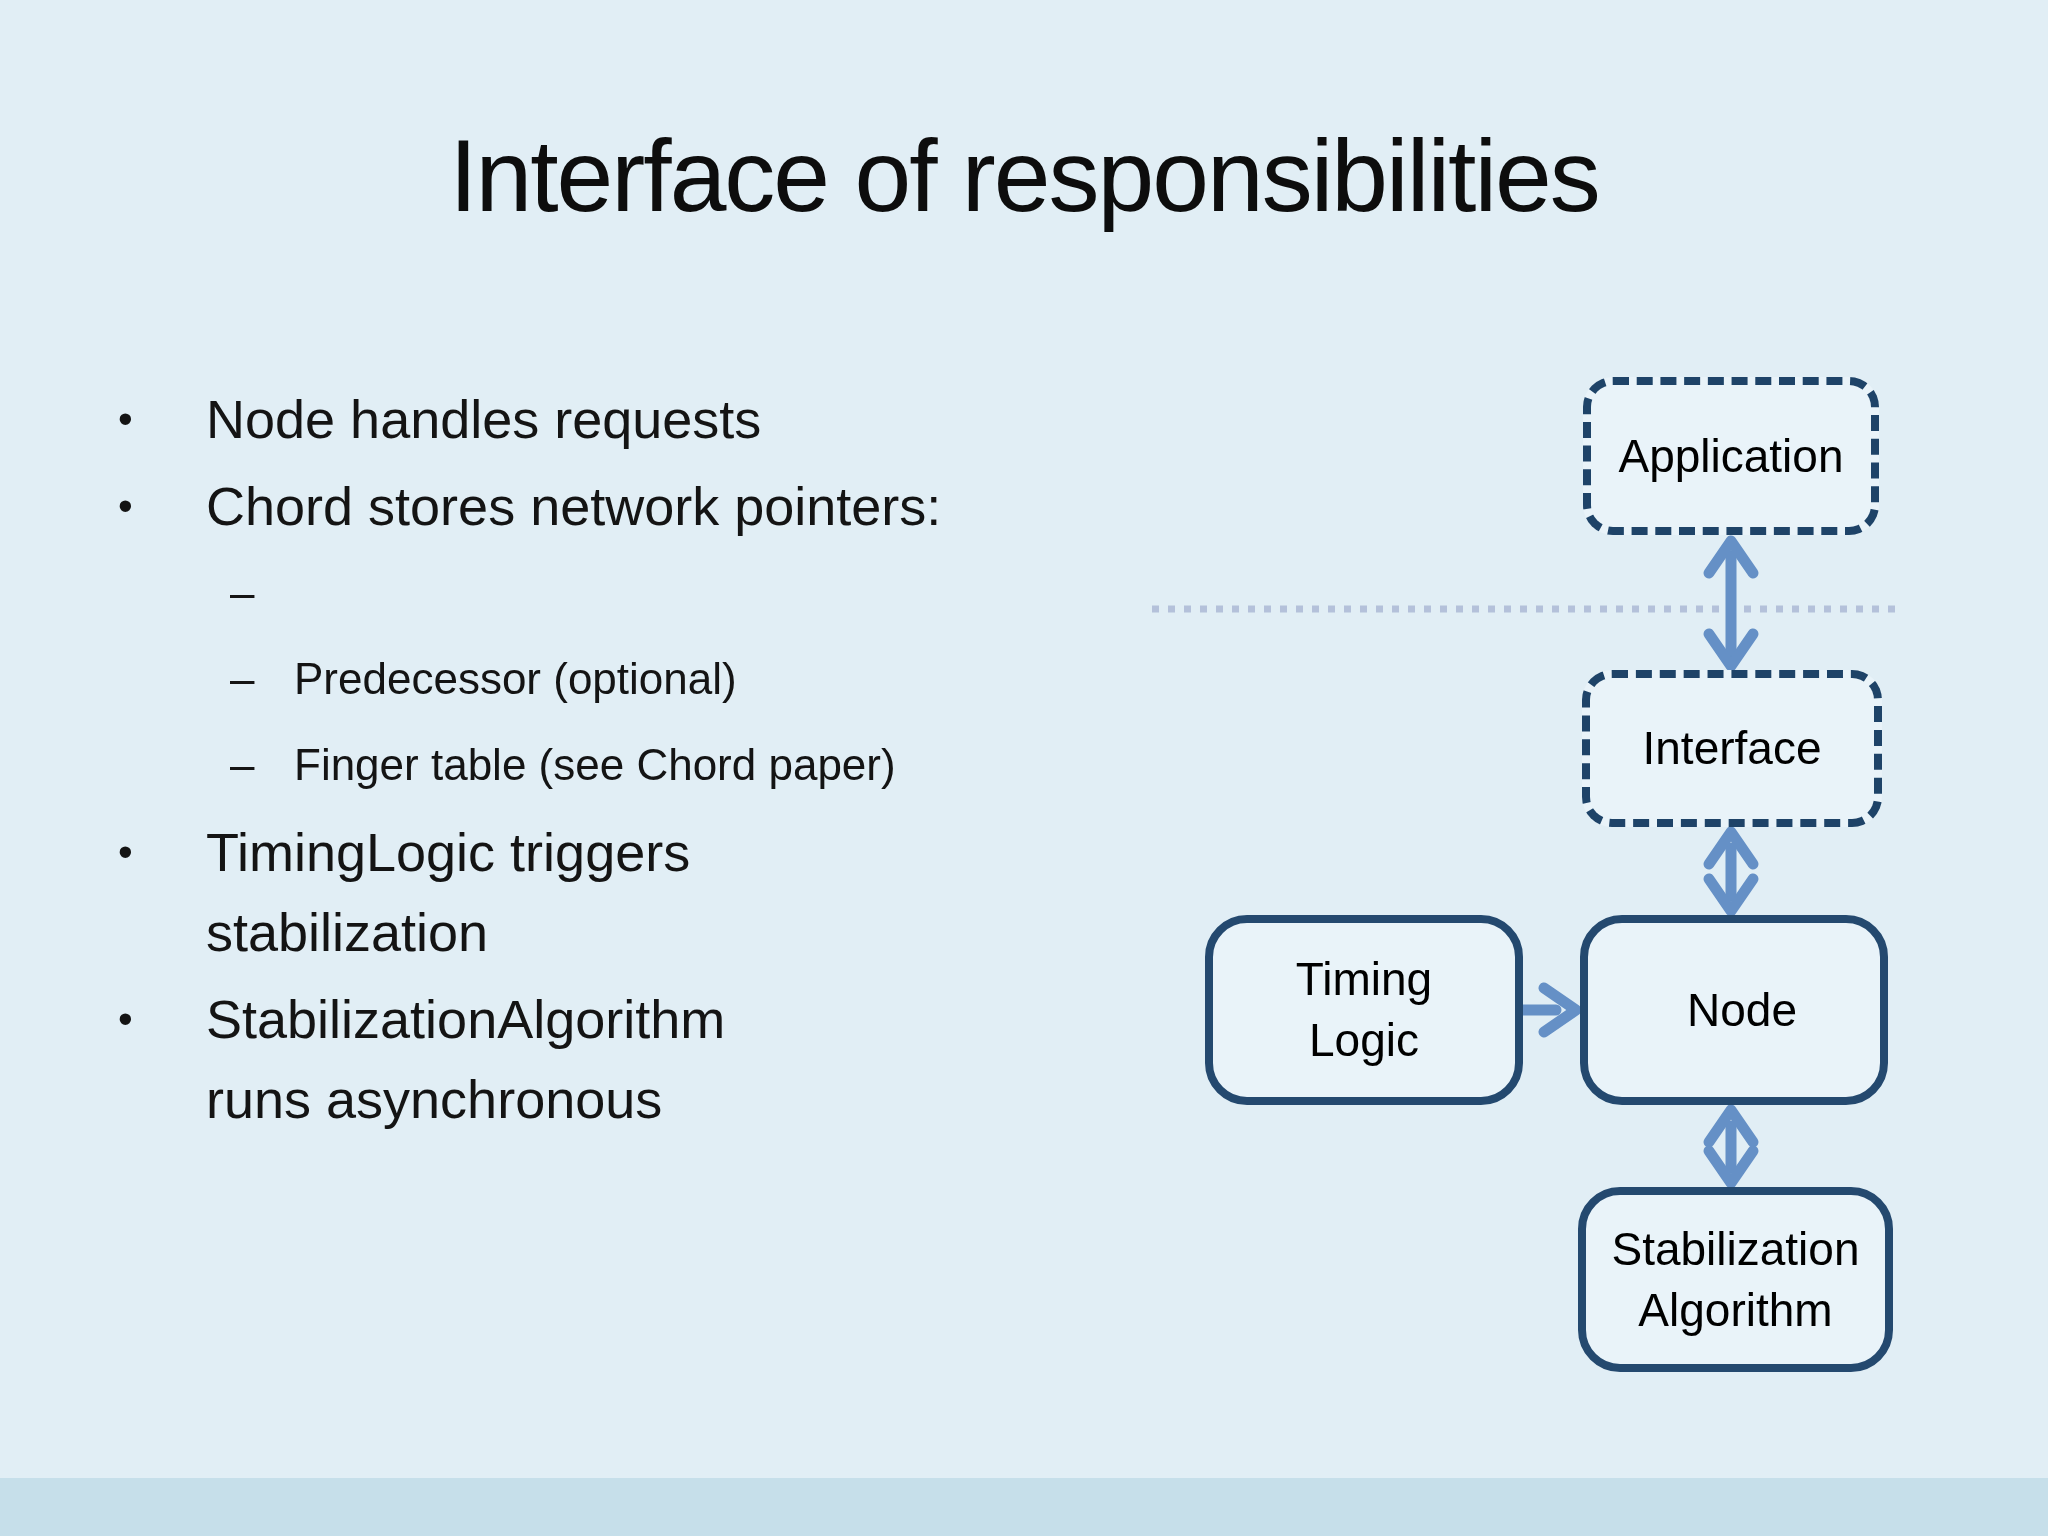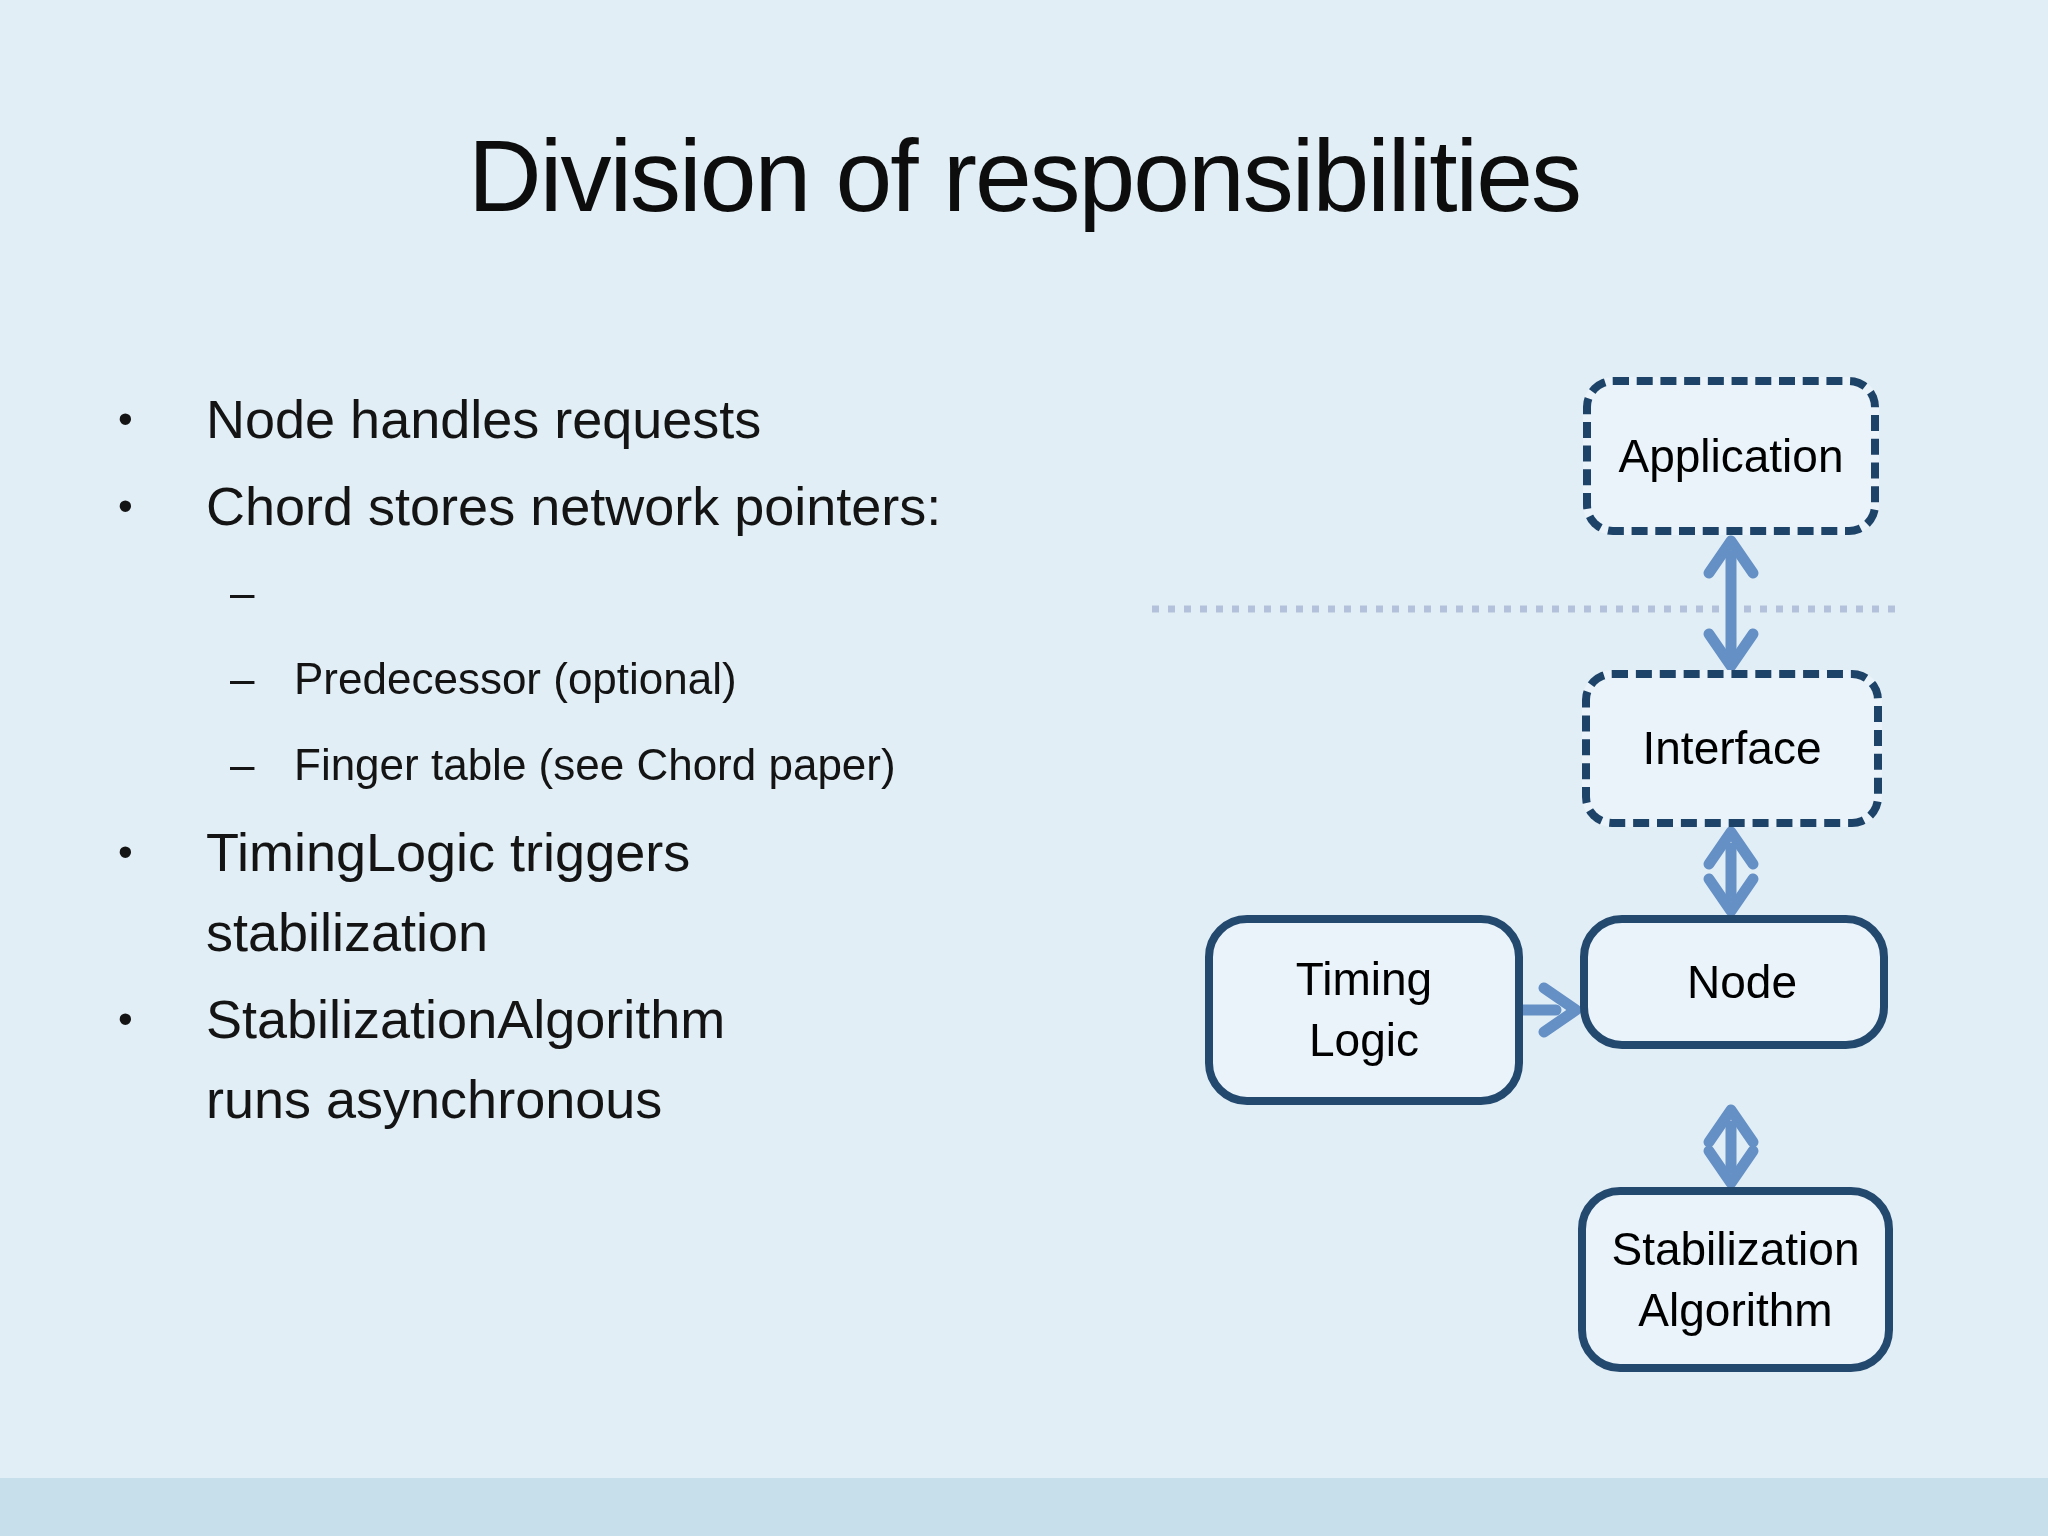--- a/index.html
+++ b/index.html
@@ -51,29 +51,29 @@
     position:absolute;display:flex;align-items:center;justify-content:center;
     background:var(--box-fill);text-align:center;
     font-size:46px;line-height:1.32;color:#000;
   }
   .box .box-label{white-space:pre-line;}
   .box.dashed{border:8px dashed var(--border-dashed);border-radius:30px;}
   .box.solid{border:8px solid var(--border-solid);border-radius:42px;}
   #box-application{left:1583px;top:377px;width:296px;height:158px;}
   #box-interface{left:1582px;top:670px;width:300px;height:157px;}
   #box-timing-logic{left:1205px;top:915px;width:318px;height:190px;}
-  #box-node{left:1580px;top:915px;width:308px;height:134px;padding-left:16px;}
+  #box-node{left:1580px;top:915px;width:308px;height:190px;padding-left:16px;}
   #box-stabilization{left:1578px;top:1187px;width:315px;height:185px;}
 </style>
 </head>
 <body>
 
 <div class="slide">
 
-  <h1 class="slide-title">Division of responsibilities</h1>
+  <h1 class="slide-title">Interface of responsibilities</h1>
 
   <ul class="bullets">
     <li class="l1">
       <span class="mk">•</span>
       <span class="tx">Node handles requests</span>
     </li>
     <li class="l1">
       <span class="mk">•</span>
       <span class="tx">Chord stores network pointers:</span>
     </li>

